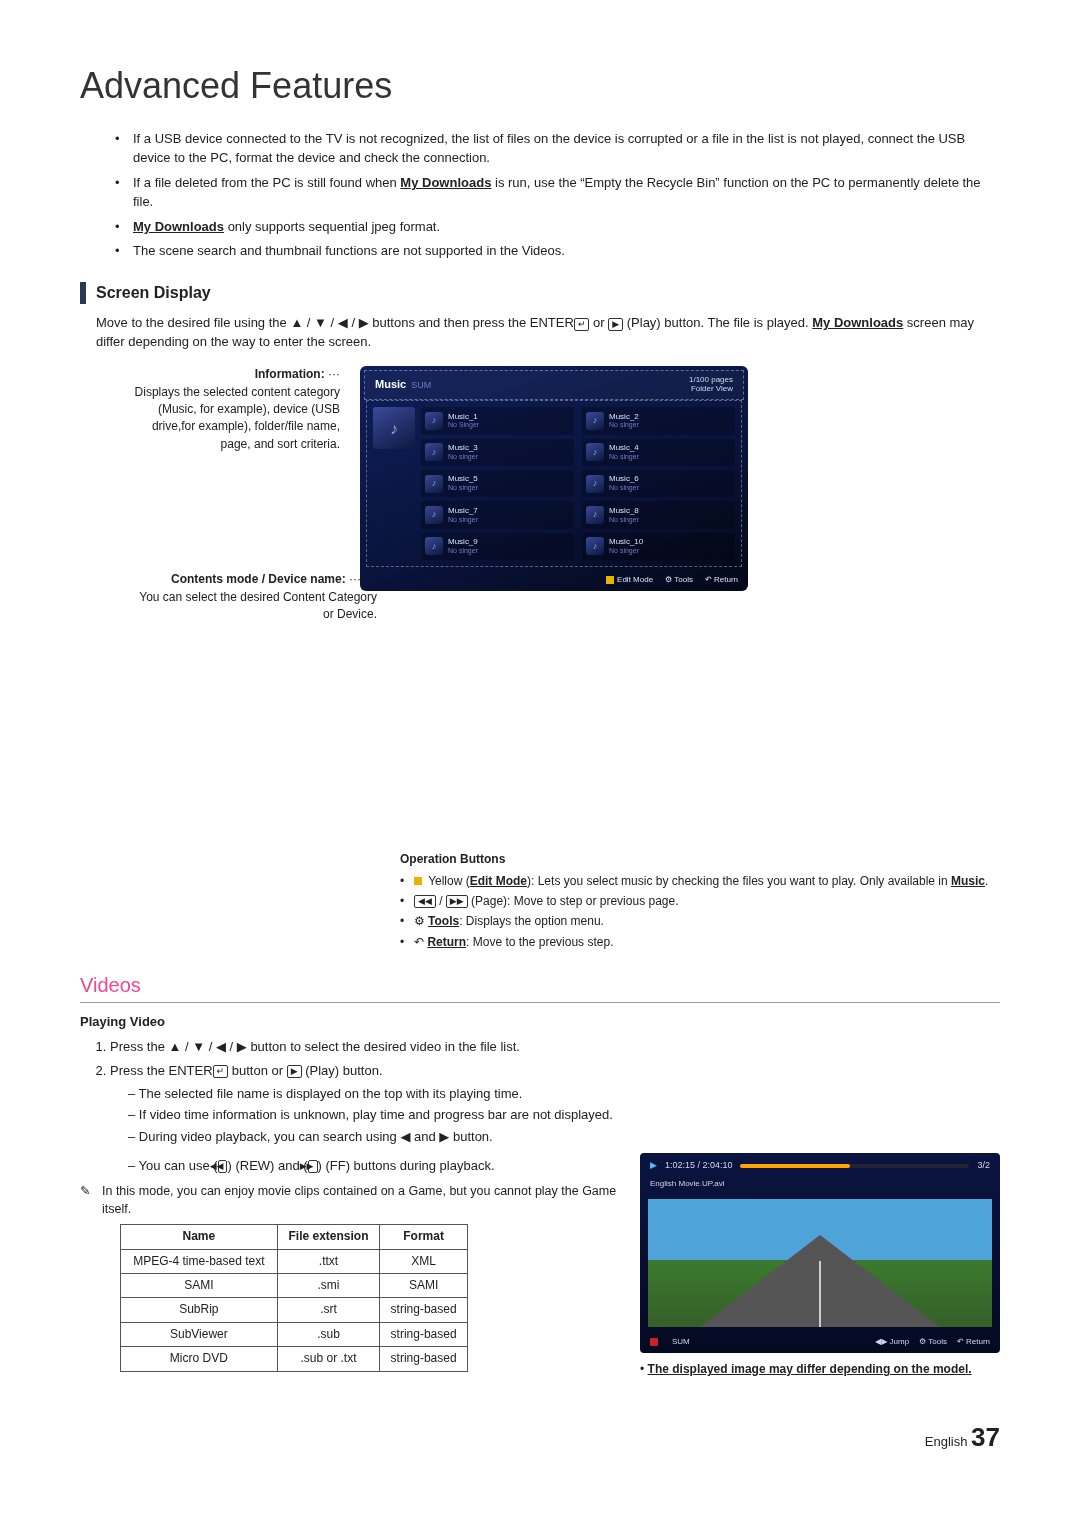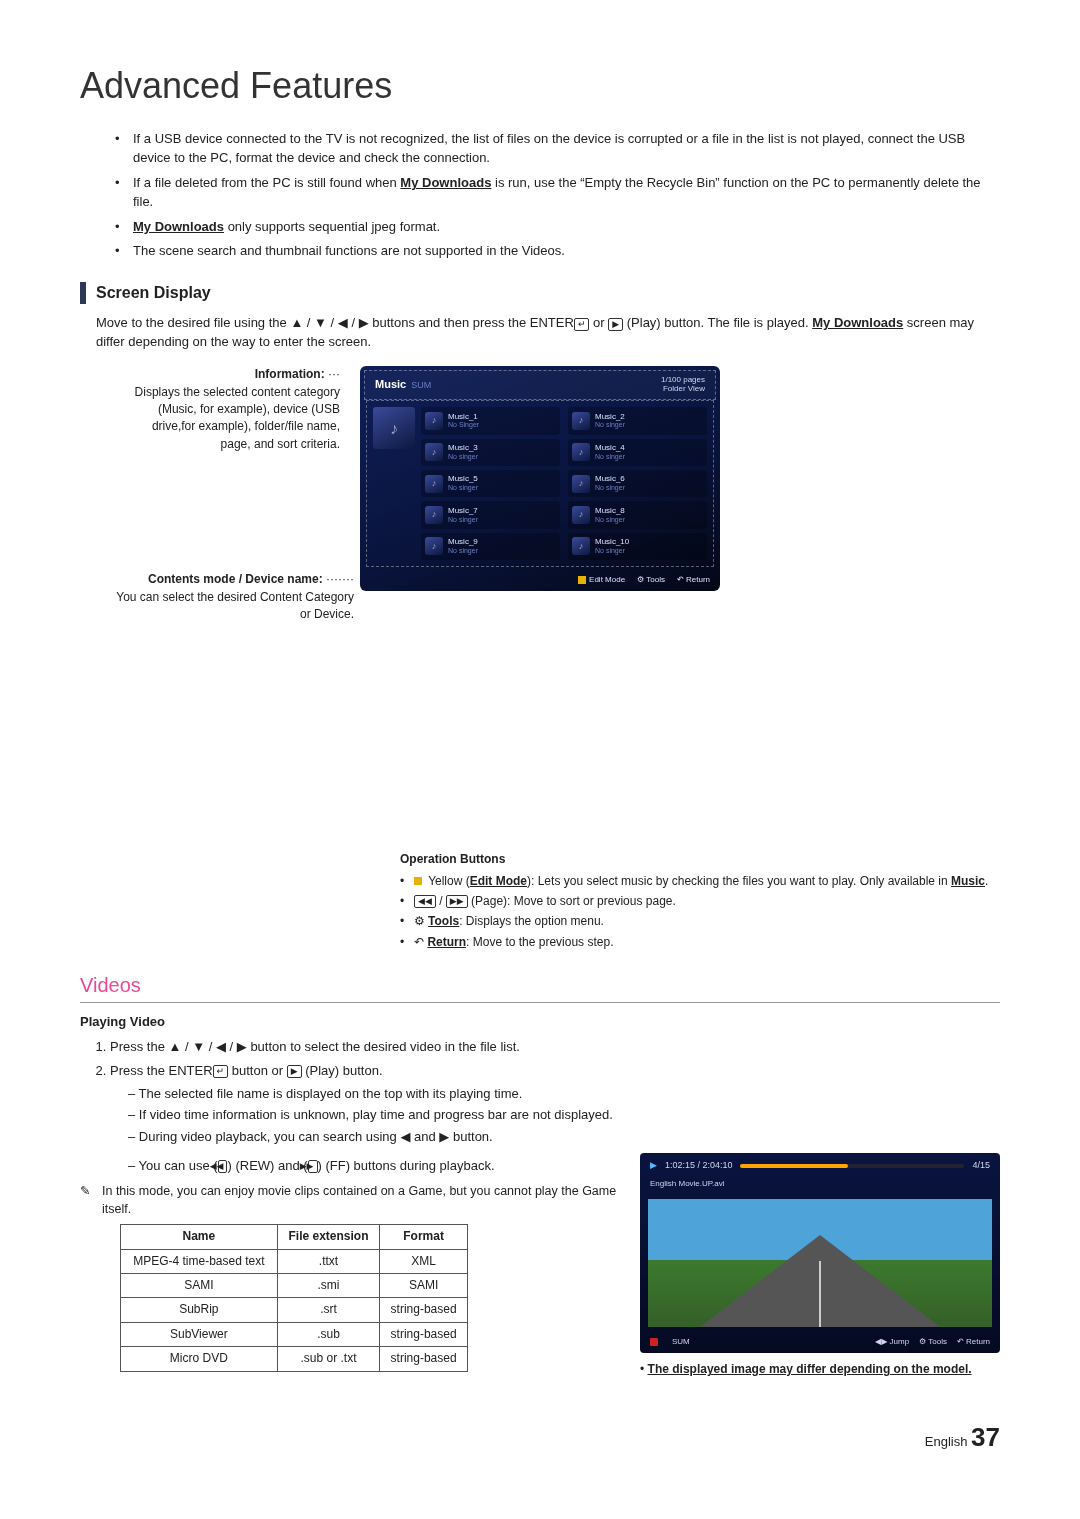--- a/index.html
+++ b/index.html
@@ -25,24 +25,24 @@
     display: flex; align-items: center; gap: 10px;
     font-weight: bold; font-size: 16px; color: #222; margin: 20px 0 10px;
   }
   .section-title .bar { width: 6px; height: 22px; background: #2C3956; }
   .screen-desc { margin: 0 0 14px 16px; }
 
   .diagram-wrap { position: relative; width: 100%; margin-bottom: 20px; }
   .info-left { position: absolute; left: 40px; top: 0; width: 220px; text-align: right; font-size: 12px; }
   .info-left .title, .info-right .title, .cbox .title { font-weight: bold; }
   .info-right { position: absolute; left: 690px; top: 80px; width: 190px; font-size: 12px; }
-  .cbox { position: absolute; left: 24px; top: 205px; width: 250px; text-align: right; font-size: 12px; }
+  .cbox { position: absolute; left: 47px; top: 205px; width: 250px; text-align: right; font-size: 12px; }
 
   .player {
-    position: relative; margin-left: 280px; width: 360px; height: 225px;
+    position: relative; margin-left: 280px; width: 388px; height: 225px;
     border-radius: 6px;
     background: linear-gradient(160deg,#0E1E58 0%,#09133B 60%,#030816 100%);
     overflow: hidden; color: #cfd6ee; font-size: 9px;
   }
   .player .topbar {
     display:flex; justify-content:space-between; align-items:center;
     padding: 5px 10px; background: rgba(255,255,255,0.03);
     border: 1px dashed rgba(255,255,255,0.35); margin: 4px;
   }
   .player .music-label { color:#fff; font-weight:bold; font-size:11px; }
@@ -265,21 +265,21 @@
 </div>
 
 <div class="opbuttons">
   <div class="h">Operation Buttons</div>
   <div class="row">
     <span class="sq yellow"></span>
     <span>Yellow (</span><span class="b">Edit Mode</span><span>): Lets you select music by checking the files you want to play. Only available in </span><span class="b">Music</span><span>.</span>
   </div>
   <div class="row">
     <span class="iconbox">◀◀</span> / <span class="iconbox">▶▶</span>
-    <span>(Page): Move to sort or previous page.</span>
+    <span>(Page): Move to step or previous page.</span>
   </div>
   <div class="row">
     ⚙ <span class="b">Tools</span><span>: Displays the option menu.</span>
   </div>
   <div class="row">
     ↶ <span class="b">Return</span><span>: Move to the previous step.</span>
   </div>
 </div>
 
 <h2 class="videos">Videos</h2>
@@ -346,21 +346,21 @@
   </div>
 
   <div class="right">
     <div class="videoplayer">
       <div class="vtop">
         <span style="color:#5bf">▶</span>
         <span>1:02:15 / 2:04:10</span>
         <div class="prog">
             <div class="done"></div>
           </div>
-        <span>4/15</span>
+        <span>3/2</span>
       </div>
       <div class="vname">English Movie.UP.avi</div>
       <div class="scene">
         <div class="road"></div>
       </div>
       <div class="vfoot">
         <div class="left-ic">
             <span class="redsq"></span>
             <span>SUM</span>
           </div>

